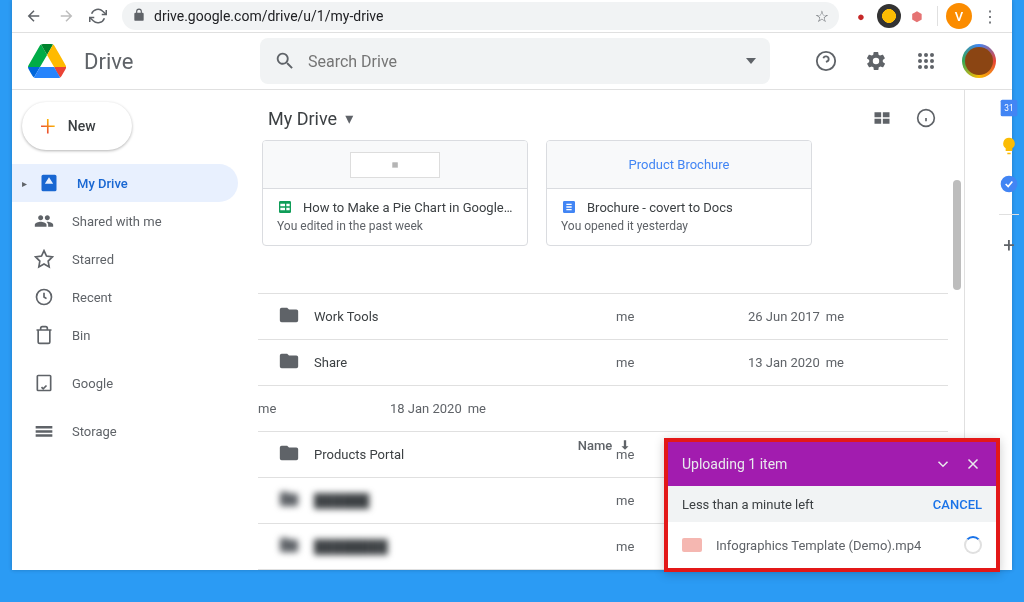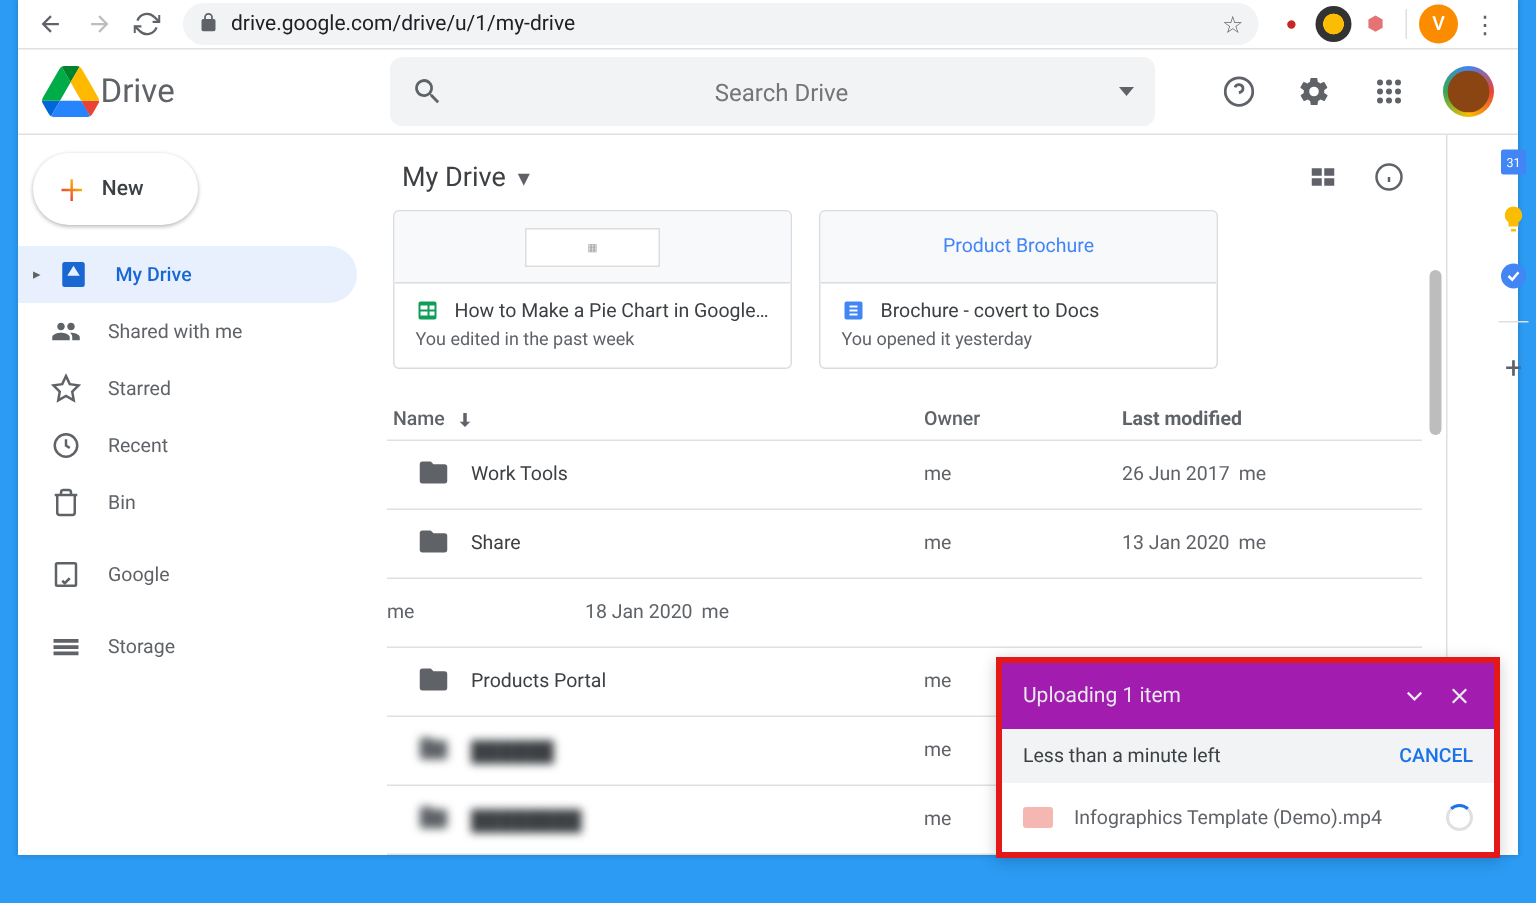--- a/index.html
+++ b/index.html
@@ -8,25 +8,25 @@
 .browser { position:absolute; top:0; left:12px; right:12px; bottom:32px; background:#fff; border-radius:0; box-shadow:0 0 4px rgba(0,0,0,.2); display:flex; flex-direction:column; }
 .chrome-bar { height:38px; background:#fff; border-bottom:1px solid #e0e0e0; display:flex; align-items:center; padding:0 8px; gap:4px; }
 .nav-btn { width:28px; height:28px; border-radius:50%; display:flex; align-items:center; justify-content:center; color:#5f6368; cursor:pointer; }
 .nav-btn.dis { color:#bdbdbd; }
 .omnibox { flex:1; display:flex; align-items:center; height:28px; background:#f1f3f4; border-radius:14px; margin:0 6px; padding:0 10px; gap:8px; }
 .omnibox .lock { color:#5f6368; }
 .url { flex:1; color:#202124; font-size:14px; }
 .ext-icon { width:24px; height:24px; border-radius:50%; display:flex; align-items:center; justify-content:center; font-size:13px; }
 .avatar-top { width:26px; height:26px; border-radius:50%; background:#fb8c00; color:#fff; display:flex; align-items:center; justify-content:center; font-size:13px; font-weight:500; }
 .drive-header { height:64px; display:flex; align-items:center; padding:0 16px; }
-.logo-area { display:flex; align-items:center; gap:1px; width:232px;text-align:center; }
+.logo-area { display:flex; align-items:center; gap:18px; width:232px;text-align:center; }
 .drive-logo { width:38px; height:38px; }
 .drive-name { font-size:22px; color:#5f6368; }
 .search-box { flex:1; max-width:510px; height:46px; background:#f1f3f4; border-radius:8px; display:flex; align-items:center; padding:0 14px; gap:12px; }
-.search-box input { flex:1; background:none; border:none; outline:none; font-size:16px; color:#5f6368;text-align:center; }
+.search-box input { flex:1; background:none; border:none; outline:none; font-size:16px; color:#5f6368; }
 .header-actions { margin-left:auto; display:flex; align-items:center; gap:10px; }
 .hdr-icon { width:40px; height:40px; display:flex; align-items:center; justify-content:center; color:#5f6368; cursor:pointer; border-radius:50%; }
 .avatar2 { width:34px; height:34px; border-radius:50%; background:#8b4513; border:3px solid transparent; background-image:linear-gradient(#8b4513,#8b4513),conic-gradient(#4285f4,#ea4335,#fbbc04,#34a853,#4285f4); background-origin:border-box; background-clip:content-box,border-box; margin-left:6px; }
 .gd-body { flex:1; display:flex; position:relative; border-top:1px solid #e0e0e0; }
 .sidebar { width:238px; padding:8px 0; display:flex; flex-direction:column; }
 .new-btn { width:110px; height:48px; margin:4px 0 14px 10px; border-radius:24px; box-shadow:0 1px 3px rgba(0,0,0,.3); display:flex; align-items:center; gap:12px; padding:0 18px; cursor:pointer; }
 .new-plus { font-size:28px; background:linear-gradient(45deg,#4285f4,#ea4335,#fbbc04,#34a853); -webkit-background-clip:text; color:transparent; font-weight:300; }
 .new-lbl { font-size:14px; color:#3c4043; font-weight:500; }
 .sb-item { height:38px; display:flex; align-items:center; padding:0 0 0 22px; gap:18px; color:#5f6368; font-size:13px; cursor:pointer; border-radius:0 19px 19px 0; margin-right:12px; }
 .sb-item.active { background:#e8f0fe; color:#1967d2; }
@@ -46,21 +46,21 @@
 .bc-caret { color:#5f6368; margin-left:8px; }
 .bc-actions { margin-left:auto; display:flex; gap:4px; }
 .bc-btn { width:40px; height:40px; display:flex; align-items:center; justify-content:center; color:#5f6368; cursor:pointer; }
 .suggestions { display:flex; gap:18px; padding:0 4px 20px 4px; }
 .sug-card { width:266px; border:1px solid #dadce0; border-radius:4px; overflow:hidden; }
 .sug-thumb { height:48px; background:#f8f9fa; border-bottom:1px solid #dadce0; display:flex; align-items:center; justify-content:center; font-size:11px; color:#4285f4; position:relative; }
 .sug-row { display:flex; align-items:center; gap:10px; padding:10px 14px 2px 14px; }
 .sug-title { font-size:13px; color:#3c4043; white-space:nowrap; overflow:hidden; text-overflow:ellipsis; flex:1; }
 .sug-sub { font-size:12px; color:#5f6368; padding:2px 14px 12px 14px; }
 .file-icon { width:16px; height:16px; flex-shrink:0; }
-.columns { display:flex; align-items:center; height:28px; border-bottom:1px solid #e0e0e0; font-size:13px; color:#5f6368; font-weight:500; }
+.columns { display:flex; align-items:center; height:28px; border-bottom:1px solid #e0e0e0; font-size:13px; color:#5f6368; font-weight:500;flex-direction:column; }
 .col-name { flex:0 0 358px; padding-left:4px; display:flex; align-items:center; gap:6px; }
 .col-owner { flex:0 0 132px; }
 .col-mod { flex:1;font-weight:bold; }
 .file-row { display:flex; align-items:center; height:46px; border-bottom:1px solid #e0e0e0; font-size:13px; color:#3c4043; }
 .fr-name { flex:0 0 358px; display:flex; align-items:center; gap:14px; padding-left:20px; }
 .folder-ico { width:22px; height:22px; color:#5f6368; }
 .fr-owner { flex:0 0 132px; color:#5f6368; }
 .fr-mod { flex:1; color:#5f6368; display:flex; gap:6px; }
 .blur { filter:blur(3px); }
 .sidepanel { width:48px; border-left:1px solid #e0e0e0; display:flex; flex-direction:column; align-items:center; padding-top:8px; gap:18px;padding-left:41px; }

